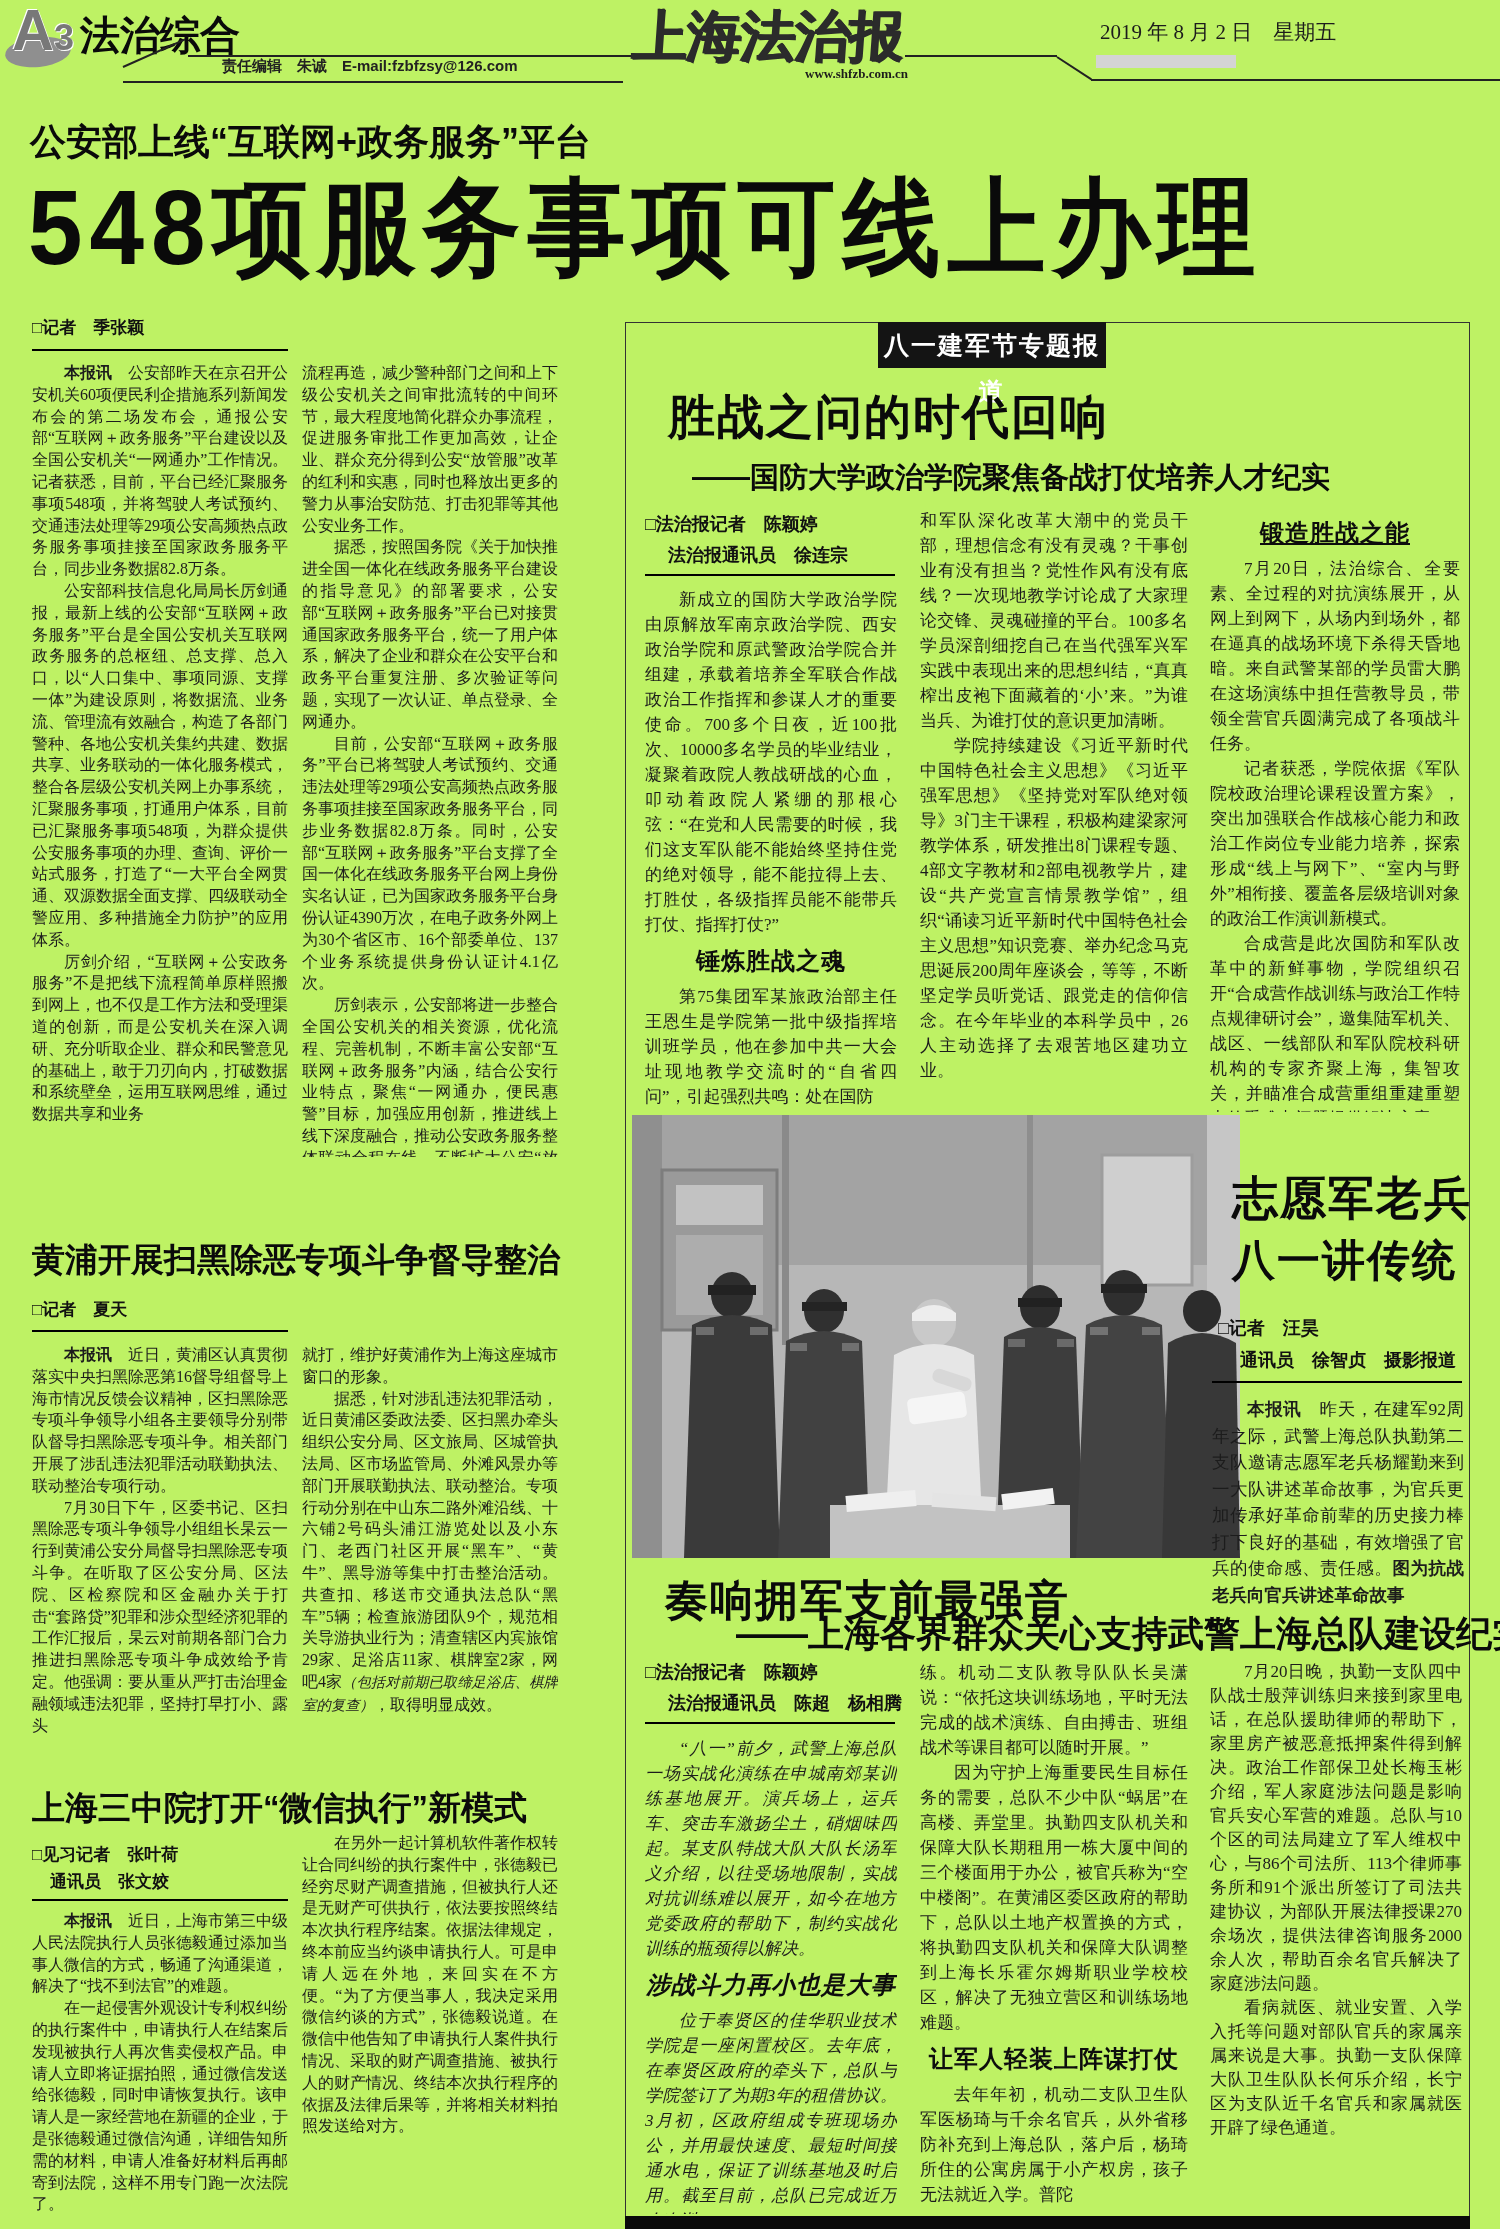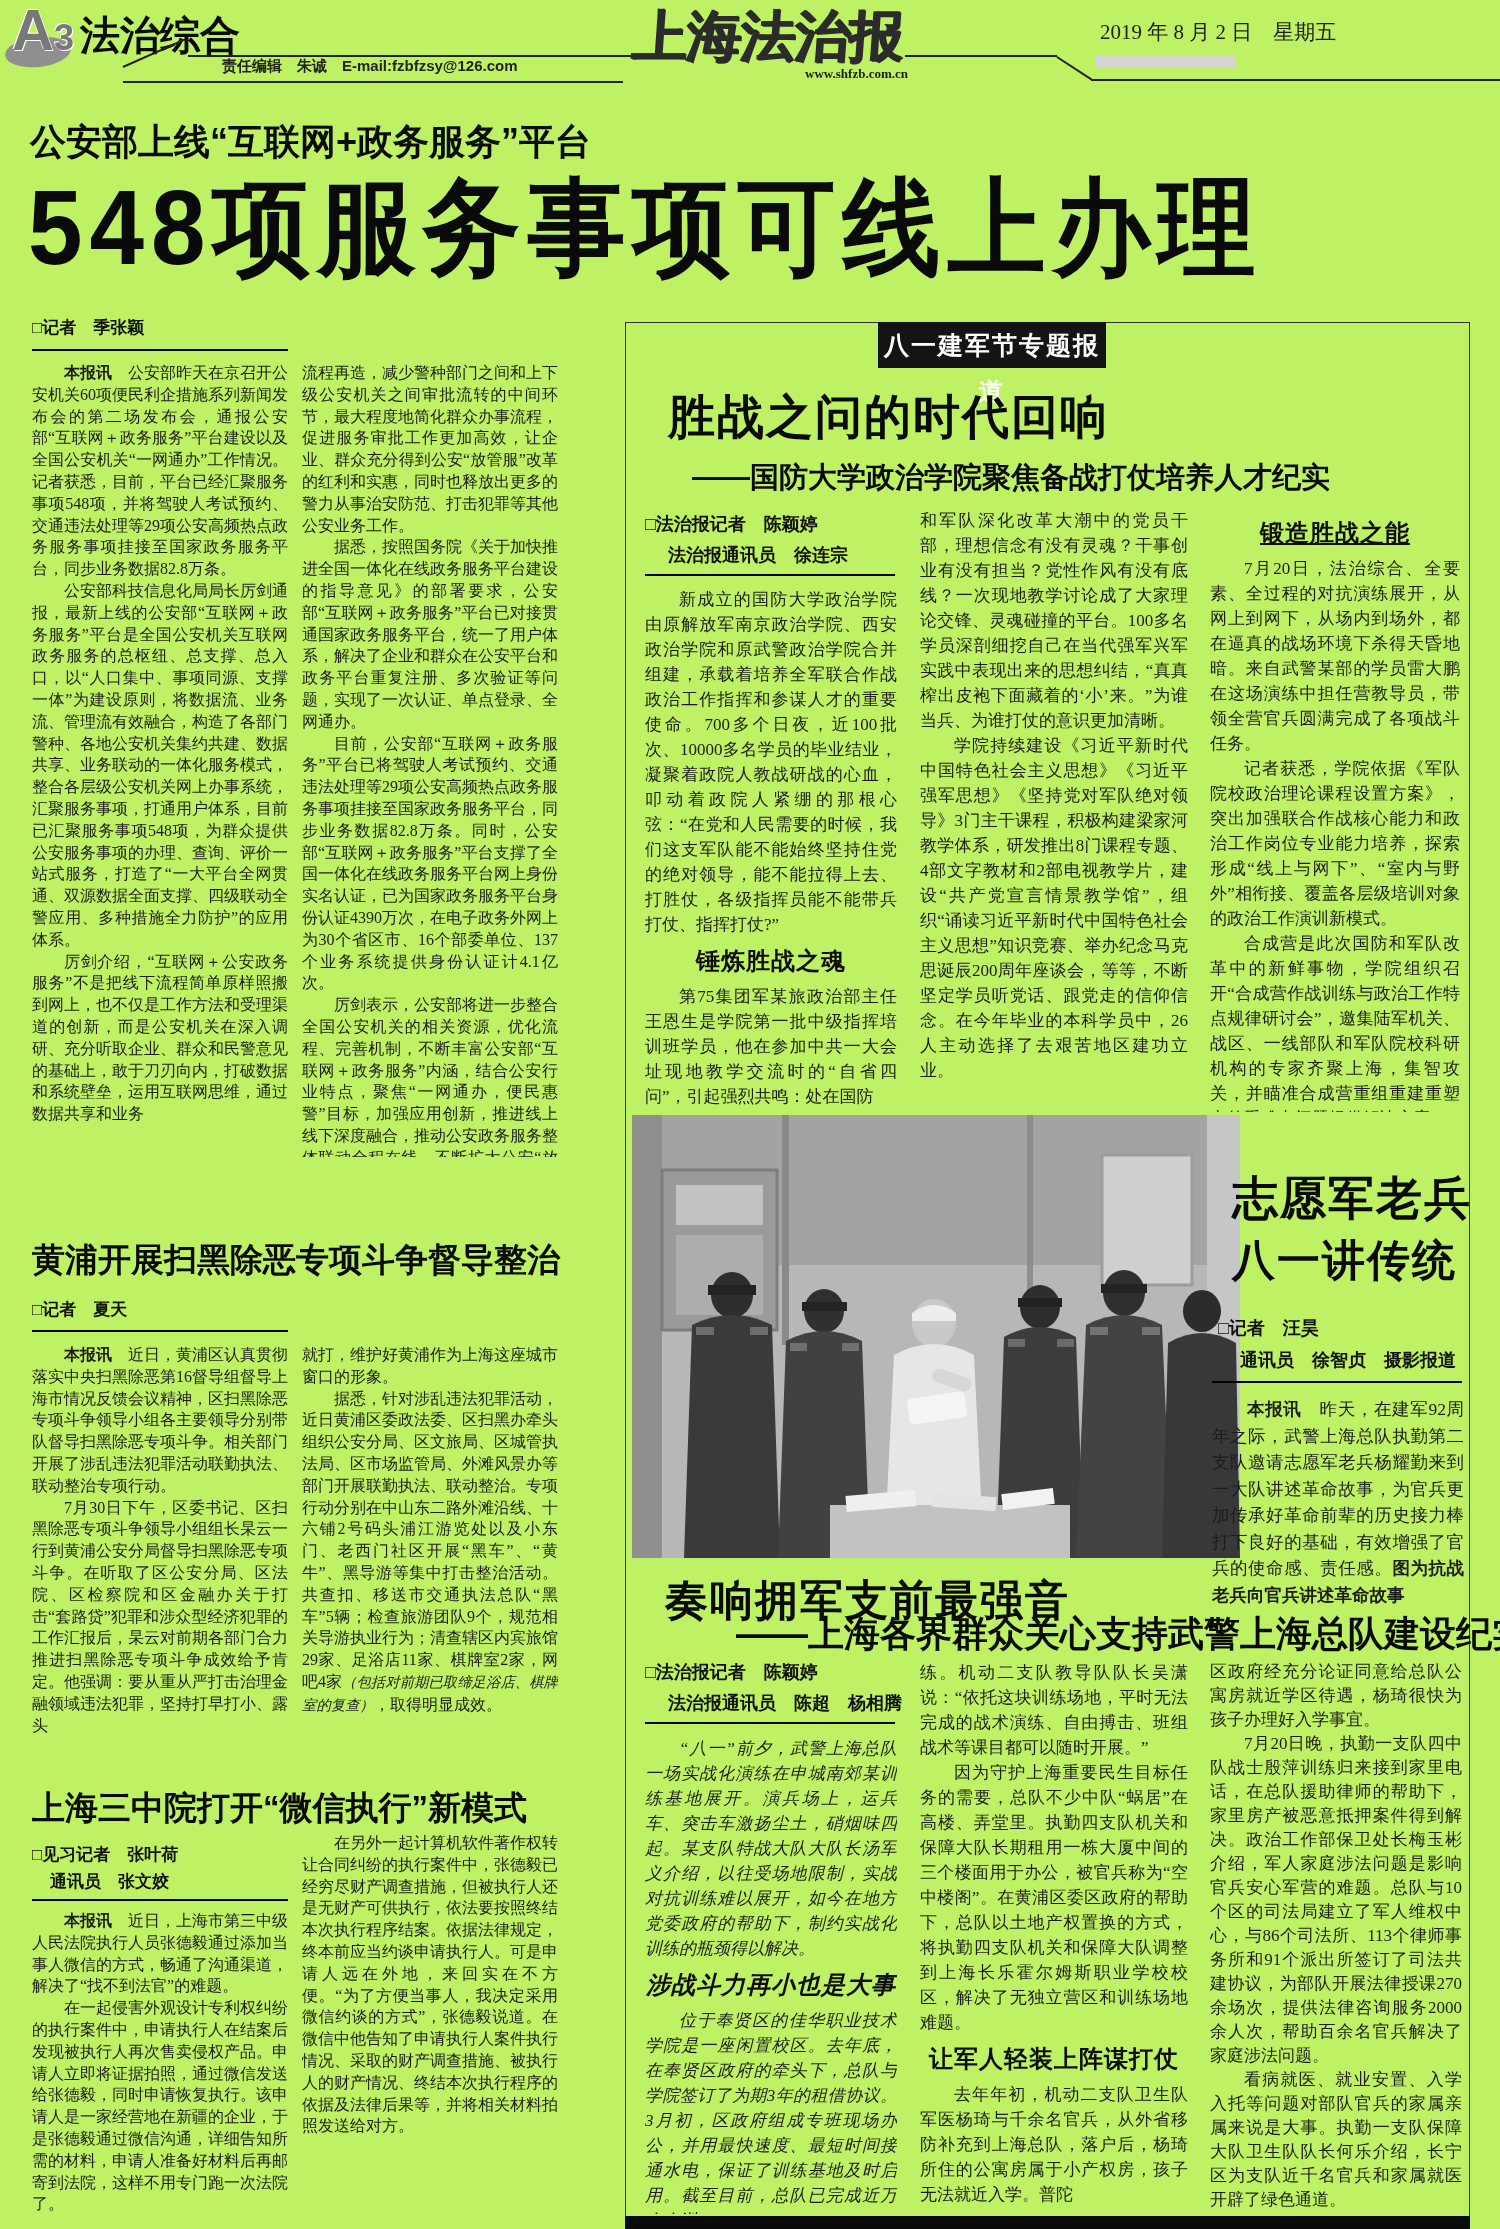--- a/index.html
+++ b/index.html
@@ -217,19 +217,18 @@
     <h3 class="subhead">涉战斗力再小也是大事</h3>
     <p>位于奉贤区的佳华职业技术学院是一座闲置校区。去年底，在奉贤区政府的牵头下，总队与学院签订了为期3年的租借协议。3月初，区政府组成专班现场办公，并用最快速度、最短时间接通水电，保证了训练基地及时启用。截至目前，总队已完成近万人次训</p>
   </div>
   <div class="col body-s" style="left:920px;top:1660px;width:268px;height:554px;">
     <p class="cont">练。机动二支队教导队队长吴潇说：“依托这块训练场地，平时无法完成的战术演练、自由搏击、班组战术等课目都可以随时开展。”</p>
     <p>因为守护上海重要民生目标任务的需要，总队不少中队“蜗居”在高楼、弄堂里。执勤四支队机关和保障大队长期租用一栋大厦中间的三个楼面用于办公，被官兵称为“空中楼阁”。在黄浦区委区政府的帮助下，总队以土地产权置换的方式，将执勤四支队机关和保障大队调整到上海长乐霍尔姆斯职业学校校区，解决了无独立营区和训练场地难题。</p>
     <h3 class="subhead">让军人轻装上阵谋打仗</h3>
     <p>去年年初，机动二支队卫生队军医杨琦与千余名官兵，从外省移防补充到上海总队，落户后，杨琦所住的公寓房属于小产权房，孩子无法就近入学。普陀</p>
   </div>
   <div class="col body-s24" style="left:1210px;top:1660px;width:252px;height:554px;">
-    <p class="cont">区政府经充分论证同意给总队公寓房就近学区待遇，杨琦很快为孩子办理好入学事宜。</p>
     <p>7月20日晚，执勤一支队四中队战士殷萍训练归来接到家里电话，在总队援助律师的帮助下，家里房产被恶意抵押案件得到解决。政治工作部保卫处长梅玉彬介绍，军人家庭涉法问题是影响官兵安心军营的难题。总队与10个区的司法局建立了军人维权中心，与86个司法所、113个律师事务所和91个派出所签订了司法共建协议，为部队开展法律授课270余场次，提供法律咨询服务2000余人次，帮助百余名官兵解决了家庭涉法问题。</p>
     <p>看病就医、就业安置、入学入托等问题对部队官兵的家属亲属来说是大事。执勤一支队保障大队卫生队队长何乐介绍，长宁区为支队近千名官兵和家属就医开辟了绿色通道。</p>
   </div>
 
   <div class="bottom-bar"></div>
 </div>
 
 </body></html>

